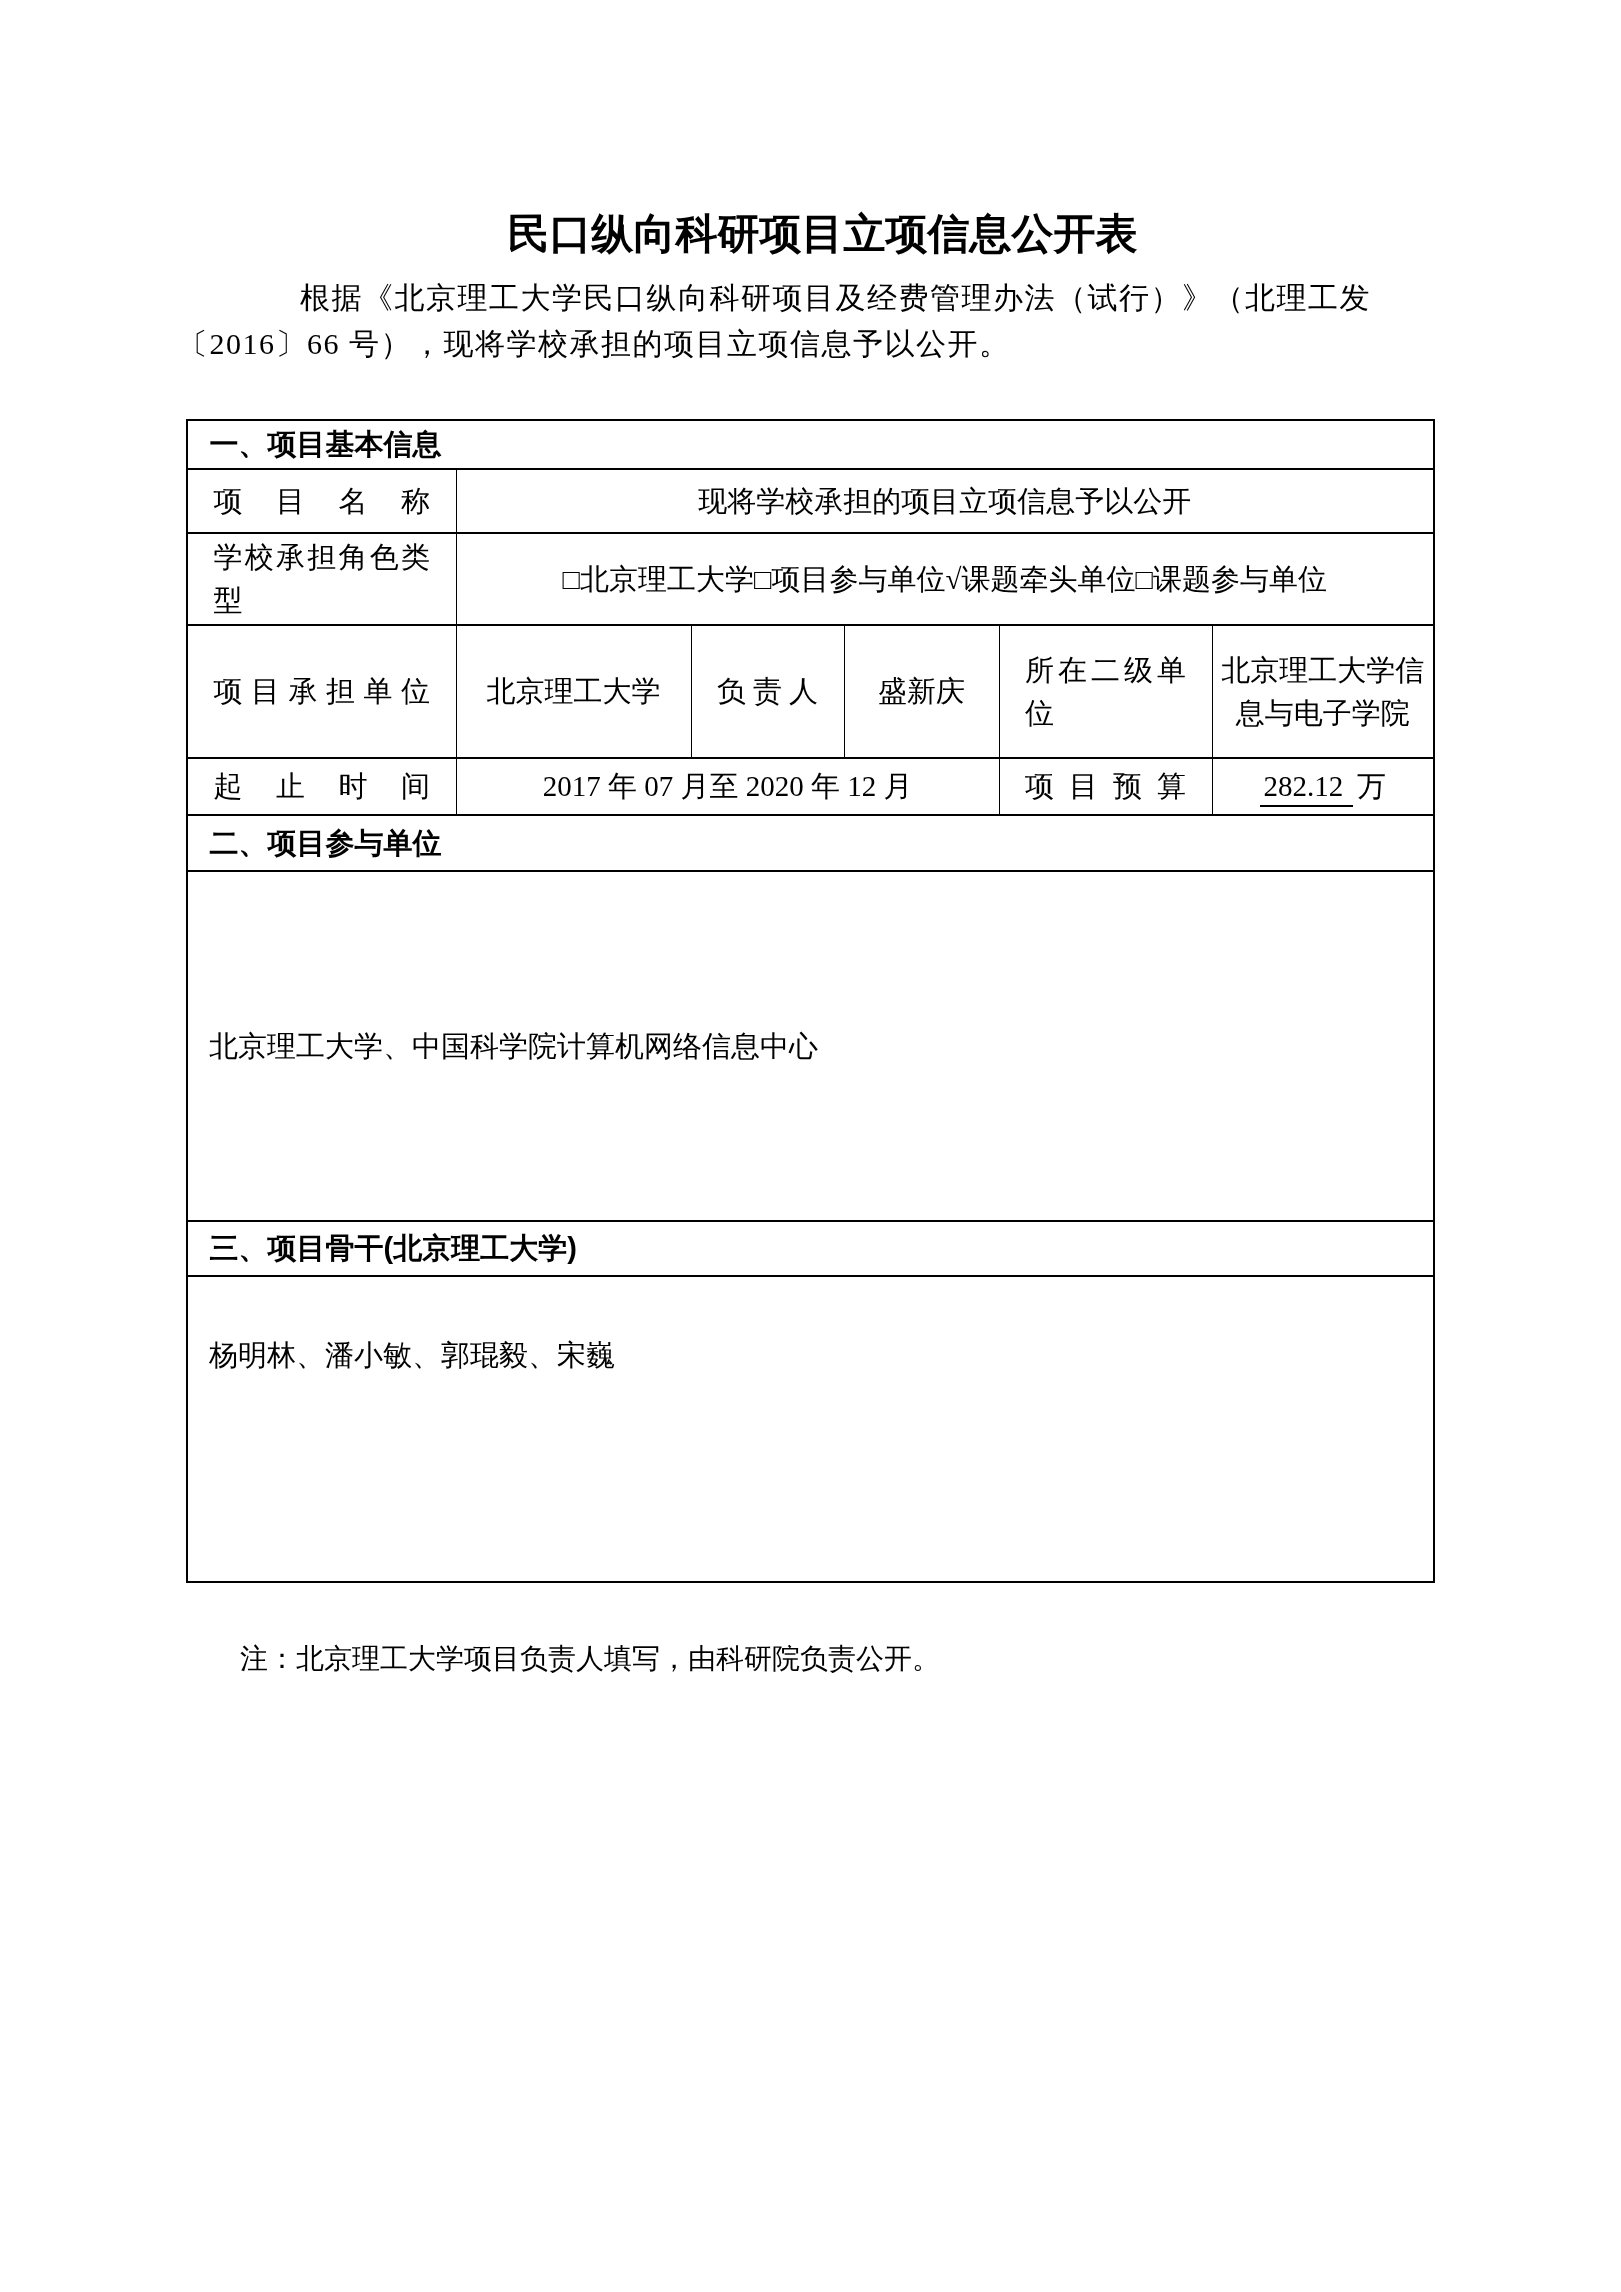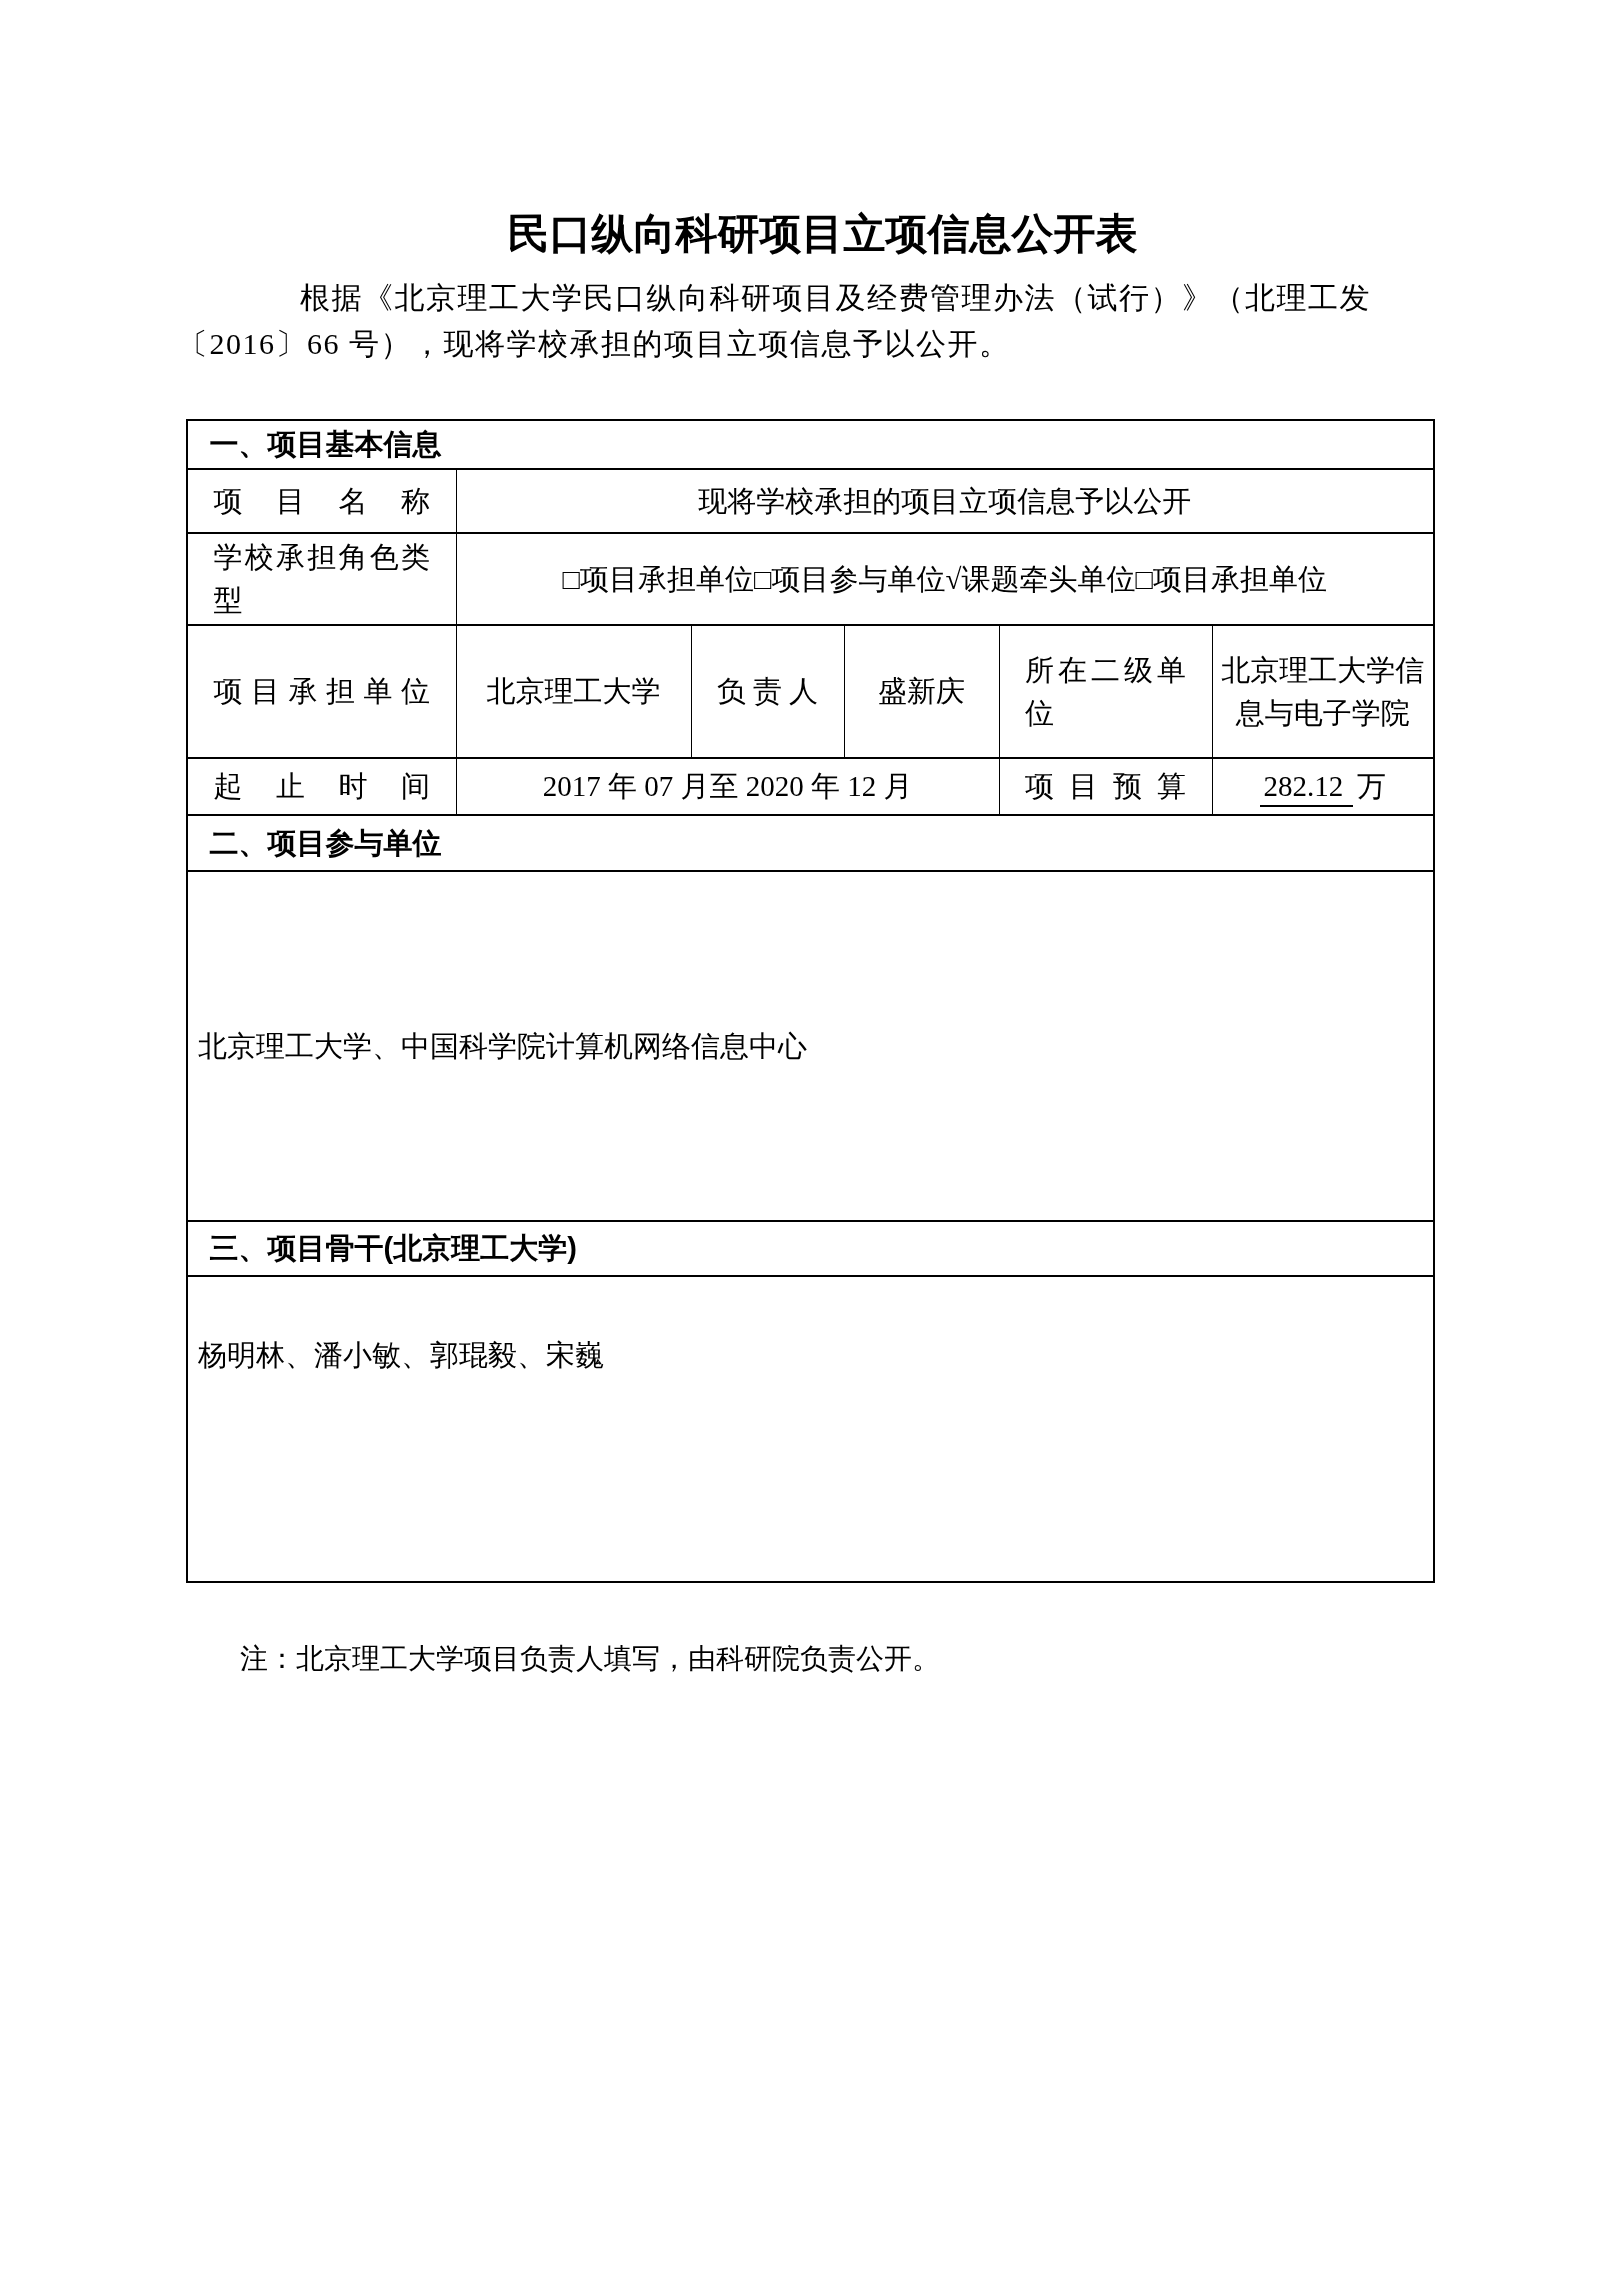--- a/index.html
+++ b/index.html
@@ -65,21 +65,21 @@
     font-size: 29px;
     margin-top: 46px;
   }
   td.label-cell {
     text-align: justify;
     text-align-last: justify;
     padding: 2px 25.5px;
   }
   td.free-cell {
     text-align: left;
-    padding-left: 10px;
+    padding-left: 21px;
   }
   td.backbone-cell {
     vertical-align: top;
     padding-top: 57px;
   }
   .budget-amount {
     display: inline-block;
     border-bottom: 2px solid #000;
     padding: 0 9.8px 0 3.9px;
     line-height: 37px;
@@ -120,21 +120,21 @@
       <td colspan="6" class="sec-hdr">一、项目基本信息</td>
     </tr>
 
     <tr style="height:64px" class="row-thick">
       <td class="label-cell">项目名称</td>
       <td colspan="5">现将学校承担的项目立项信息予以公开</td>
     </tr>
 
     <tr style="height:63px" class="row-thick">
       <td class="label-cell">学校承担角色类型</td>
-      <td colspan="5">□项目承担单位□项目参与单位√课题牵头单位□项目承担单位</td>
+      <td colspan="5">□北京理工大学□项目参与单位√课题牵头单位□课题参与单位</td>
     </tr>
 
 
     <tr style="height:133px" class="row-thick">
       <td class="label-cell">项目承担单位</td>
       <td>北京理工大学</td>
       <td class="label-cell">负责人</td>
       <td>盛新庆</td>
       <td class="label-cell">所在二级单位</td>
       <td>北京理工大学信息与电子学院</td>

